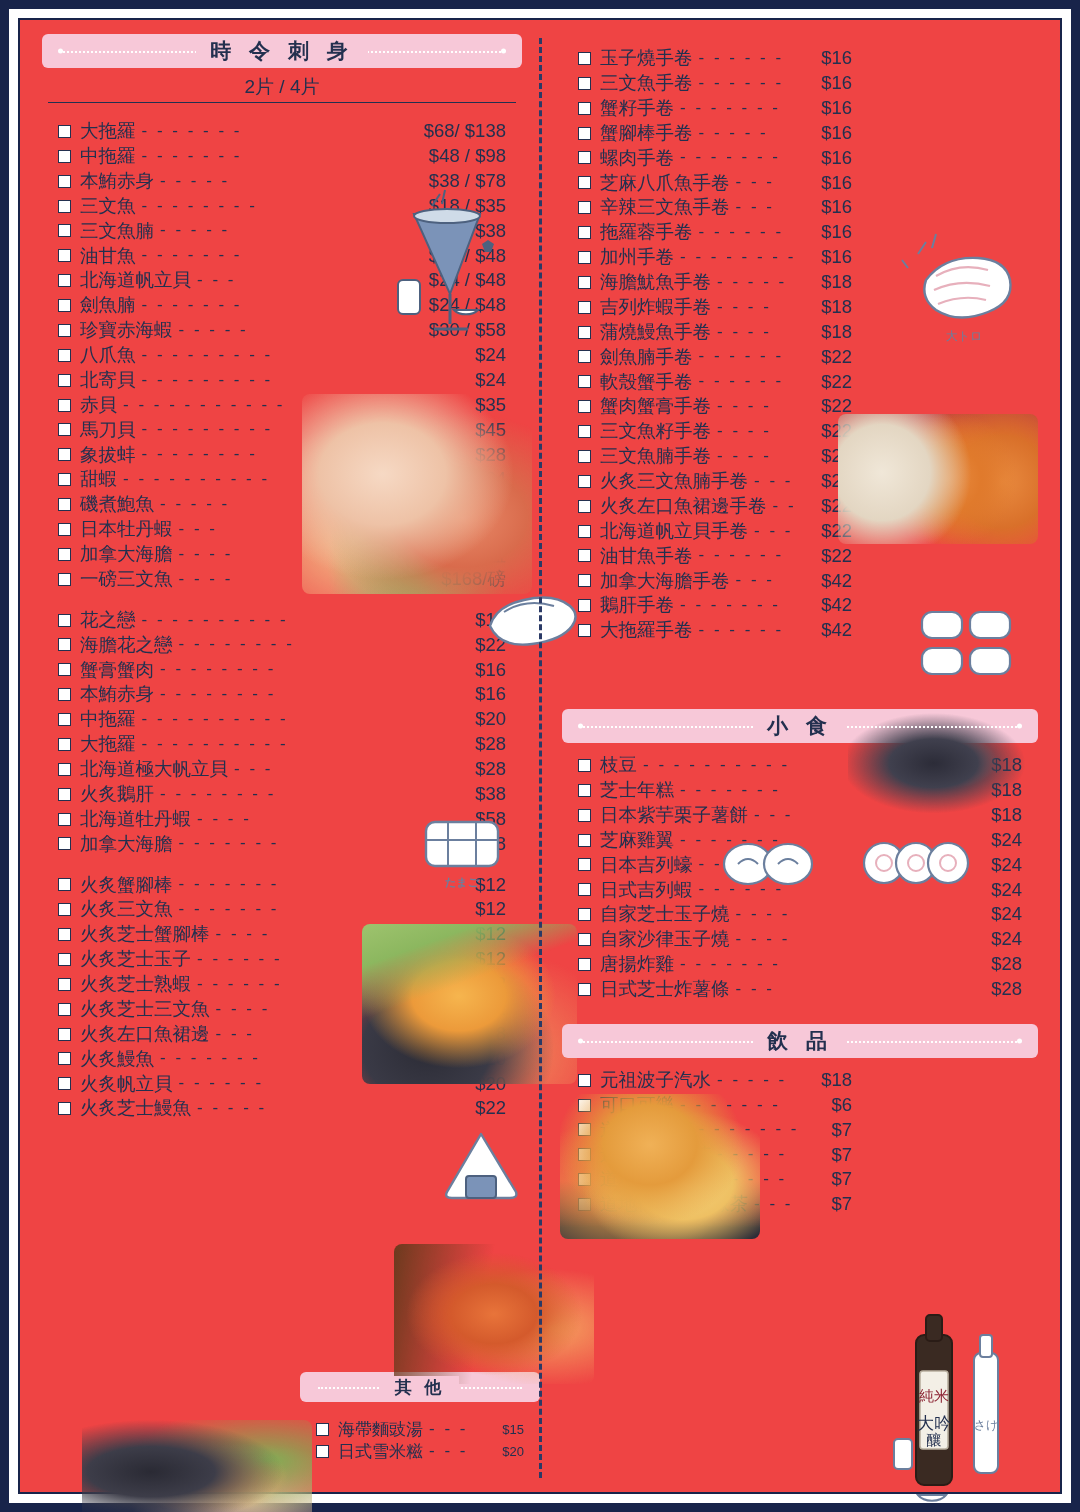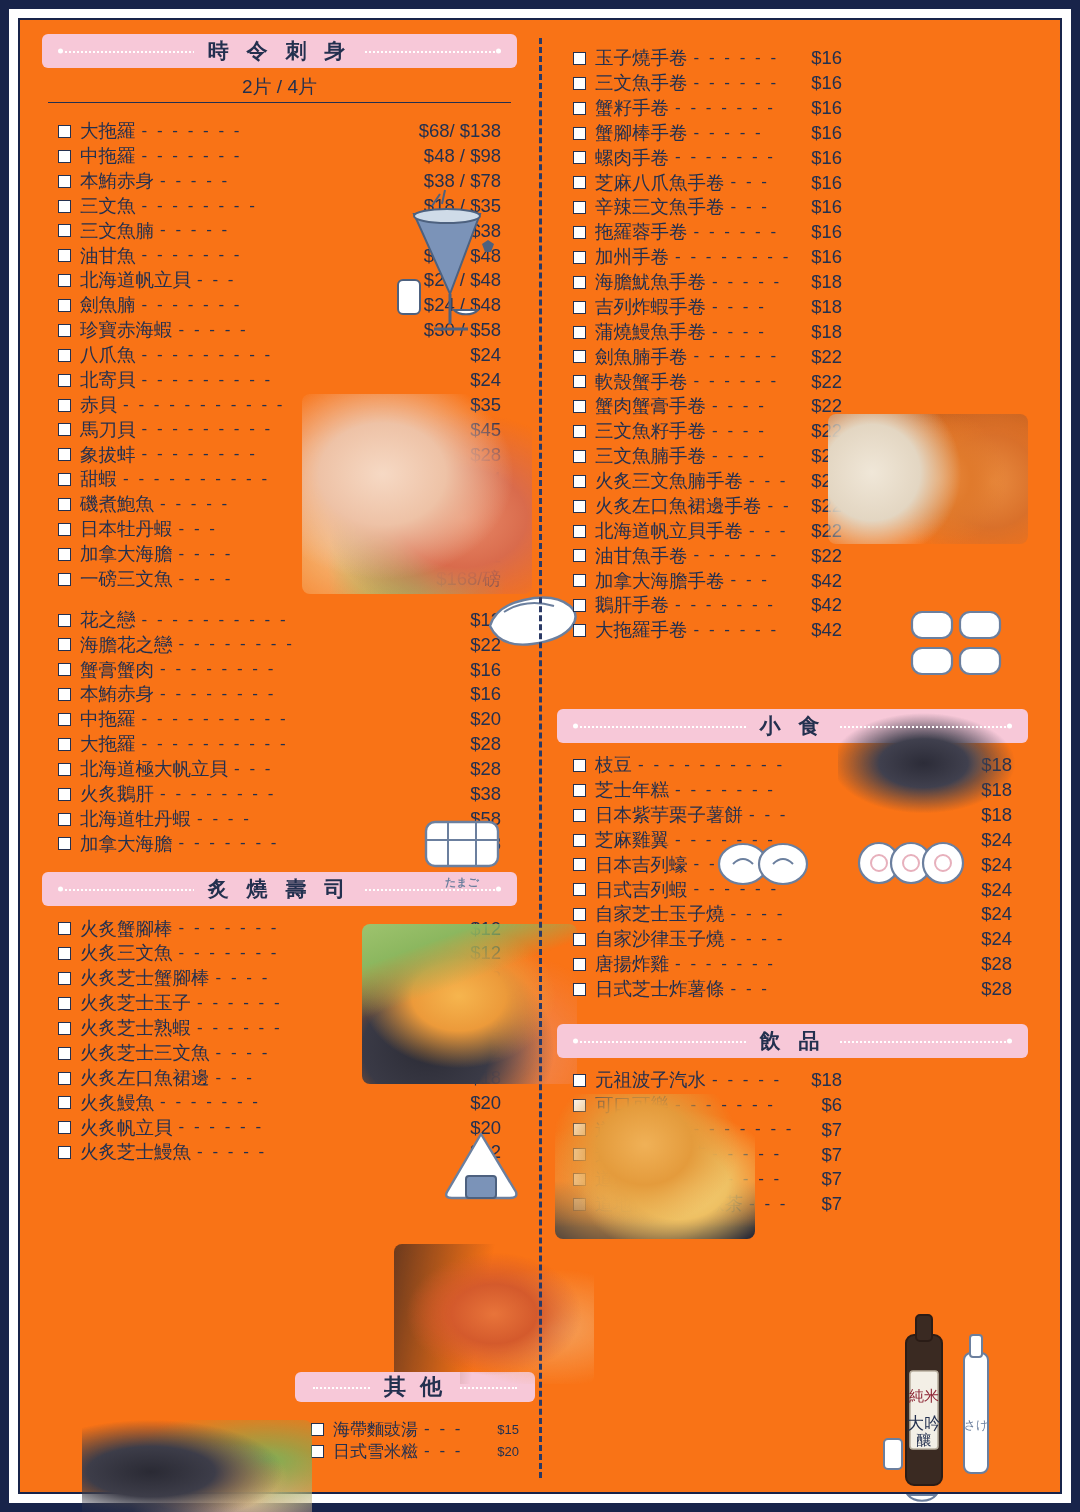--- a/index.html
+++ b/index.html
@@ -12,22 +12,22 @@
     overflow:hidden;
   }
   .page {
     position:absolute; inset:0;
     border:9px solid #18244a;
     background:#fff;
   }
   .inner {
     position:absolute; inset:9px;
     border:2px solid #18244a;
-    background:#f97316;
-    padding:14px 32px 10px 22px;
+    background:#ef4444;
+    padding:14px 22px 10px 22px;
   }
   .cols {
     display:flex;
     height:100%;
     gap:0;
   }
   .col-left { width:50%; padding-right:18px; position:relative; }
   .col-right { width:50%; padding-left:22px; position:relative; }
   .divider {
     position:absolute;
@@ -120,21 +120,21 @@
   .list-pad-l { padding-left:30px; }
   .list-pad-r { padding-left:150px; }
 
   
   .other-wrap {
     position:absolute;
     right:0; bottom:4px;
     width:240px;
   }
   .other-wrap .sec-head { height:30px; }
-  .other-wrap .sec-head .title { font-size:22px; letter-spacing:4px; }
+  .other-wrap .sec-head .title { font-size:17px; letter-spacing:4px; }
   .other-wrap ul.items li { font-size:17px; padding:2.5px 0; }
   .other-wrap ul.items li .price { font-size:13px; }
 
   
   .ill { position:absolute; pointer-events:none; }
   .ill svg { display:block; }
 
   .photo {
     position:absolute;
     pointer-events:none;
@@ -336,26 +336,20 @@
             <li>
                 <span class="box"></span>
                 <span class="name">加拿大海膽</span>
                 <span class="lead">- - - - - - -</span>
                 <span class="price">$58</span>
               </li>
           </ul>
         </div>
 
         <div class="sec">
-          <div class="sec-head">
-            <div class="rule"></div>
-            <span class="dot-l" style="left:16px"></span>
-            <span class="dot-r" style="right:16px"></span>
-            <span class="title">炙 燒 壽 司</span>
-          </div>
           <ul class="items" style="margin-top:10px">
             <li>
                 <span class="box"></span>
                 <span class="name">火炙蟹腳棒</span>
                 <span class="lead">- - - - - - -</span>
                 <span class="price">$12</span>
               </li>
             <li>
                 <span class="box"></span>
                 <span class="name">火炙三文魚</span>
@@ -756,20 +750,28 @@
               </li>
             <li>
                 <span class="box"></span>
                 <span class="name">道地鴨屎香檸檬茶</span>
                 <span class="lead">- - -</span>
                 <span class="price">$7</span>
               </li>
           </ul>
         </div>
 
+        <div class="ill" style="right:10px; top:190px;">
+          <svg width="128" height="128" viewBox="0 0 128 128">
+            <path d="M26 56 q18 -24 52 -22 q28 2 32 22 q4 22 -22 32 q-30 12 -52 -2 q-16 -12 -10 -30 z" fill="#fff" stroke="#6b7f9e" stroke-width="2.4"></path>
+            <path d="M36 52 q24 -14 52 -6 M34 66 q26 -12 56 -4 M38 80 q24 -10 48 -4" fill="none" stroke="#e7b0bc" stroke-width="2.2"></path>
+            <path d="M18 30 l8 -12 M32 24 l4 -14 M8 44 l-6 -8" stroke="#6b7f9e" stroke-width="2" fill="none"></path>
+            <text x="64" y="116" font-size="12" fill="#6b7f9e" text-anchor="middle" font-family="DejaVu Sans, sans-serif">大トロ</text>
+          </svg>
+        </div>
 
         <div class="photo" style="right:0px; top:380px; width:200px; height:130px; background:
              radial-gradient(circle at 22% 45%, #f0e7d8 0%, #e3d6c2 28%, rgba(255,255,255,0) 52%),
              radial-gradient(circle at 55% 50%, #e98b3f 0%, #e07a2c 26%, rgba(255,255,255,0) 54%),
              radial-gradient(circle at 82% 52%, #e98b3f 0%, #d9702a 26%, rgba(255,255,255,0) 54%),
              linear-gradient(180deg, rgba(40,40,50,0.25) 0%, rgba(255,255,255,0) 40%);"></div>
 
         <div class="ill" style="right:16px; top:566px;">
           <svg width="110" height="86" viewBox="0 0 110 86">
             <rect x="10" y="12" width="40" height="26" rx="10" fill="#fff" stroke="#6b7f9e" stroke-width="2.2"></rect>

